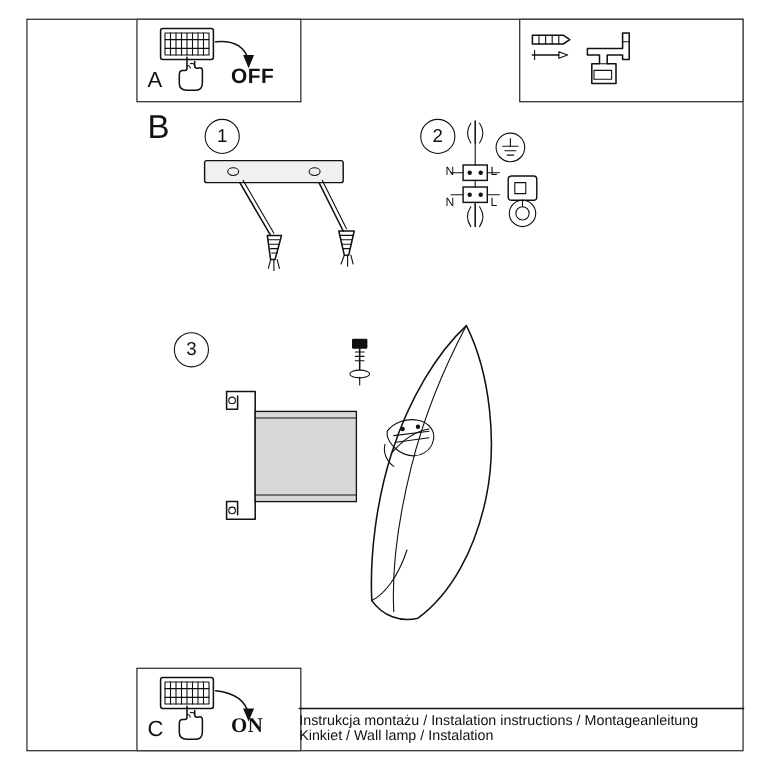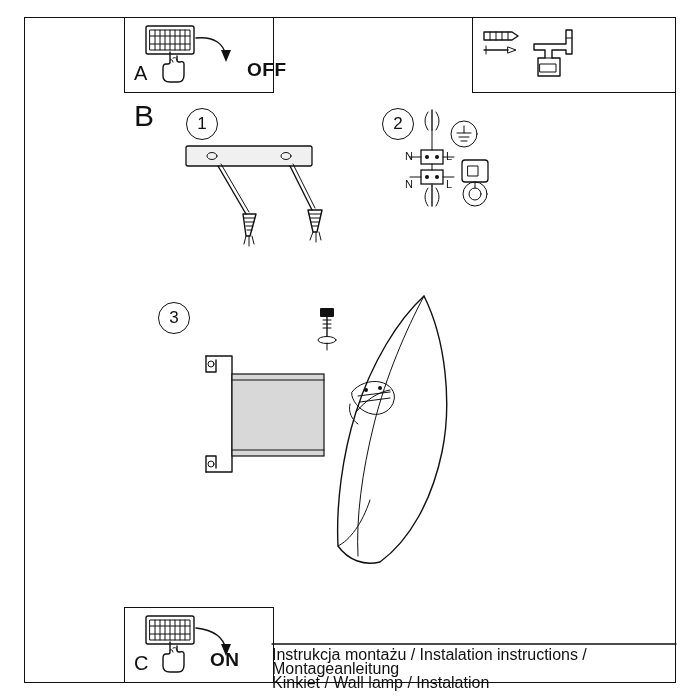--- a/index.html
+++ b/index.html
@@ -69,21 +69,21 @@
   .term {
     position: absolute;
     font-size: 11px;
     color: #111;
   }
   .footer-text {
     position: absolute;
     left: 272px;
     top: 648px;
     width: 390px;
-    font-size: 16px;
+    font-size: 13px;
     line-height: 14px;
     color: #111;
   }
   svg {
     position: absolute;
     left: 0;
     top: 0;
     overflow: visible;
   }
   .vec {
@@ -122,21 +122,21 @@
 </style>
 </head>
 <body>
 
 <div id="sheet">
 
   <div class="frame"></div>
 
   <div class="box" style="left:124px; top:17px; width:150px; height:76px;"></div>
   <div class="letter" style="left:134px; top:62px;">A</div>
-  <div class="word" style="left:210px; top:59px;margin-left:37px;">OFF</div>
+  <div class="word" style="left:210px; top:59px;">OFF</div>
 
   <svg width="700" height="700">
 
     <g>
       <rect class="vec" x="146" y="26" width="48" height="28" rx="2"></rect>
       <rect class="vec-thin" x="150" y="30" width="40" height="20"></rect>
       <line class="vec-thin" x1="155" y1="30" x2="155" y2="50"></line>
       <line class="vec-thin" x1="160" y1="30" x2="160" y2="50"></line>
       <line class="vec-thin" x1="165" y1="30" x2="165" y2="50"></line>
       <line class="vec-thin" x1="170" y1="30" x2="170" y2="50"></line>
@@ -297,21 +297,21 @@
       <line class="vec-thin" x1="358" y1="396" x2="390" y2="392"></line>
       <line class="vec-thin" x1="360" y1="402" x2="390" y2="398"></line>
       <circle class="vec-fill" cx="366" cy="390" r="2"></circle>
       <circle class="vec-fill" cx="380" cy="388" r="2"></circle>
       <path class="vec-thin" d="M350 404 C348 412 352 420 358 424"></path>
     </g>
   </svg>
 
   <div class="box" style="left:124px; top:607px; width:150px; height:76px;"></div>
   <div class="letter" style="left:134px; top:652px;">C</div>
-  <div class="word" style="left:210px; top:649px;">ON</div>
+  <div class="word" style="left:210px; top:649px;font-family:Liberation Serif, serif;">ON</div>
 
   <svg width="700" height="700">
     <g>
       <rect class="vec" x="146" y="616" width="48" height="28" rx="2"></rect>
       <rect class="vec-thin" x="150" y="620" width="40" height="20"></rect>
       <line class="vec-thin" x1="155" y1="620" x2="155" y2="640"></line>
       <line class="vec-thin" x1="160" y1="620" x2="160" y2="640"></line>
       <line class="vec-thin" x1="165" y1="620" x2="165" y2="640"></line>
       <line class="vec-thin" x1="170" y1="620" x2="170" y2="640"></line>
       <line class="vec-thin" x1="175" y1="620" x2="175" y2="640"></line>

